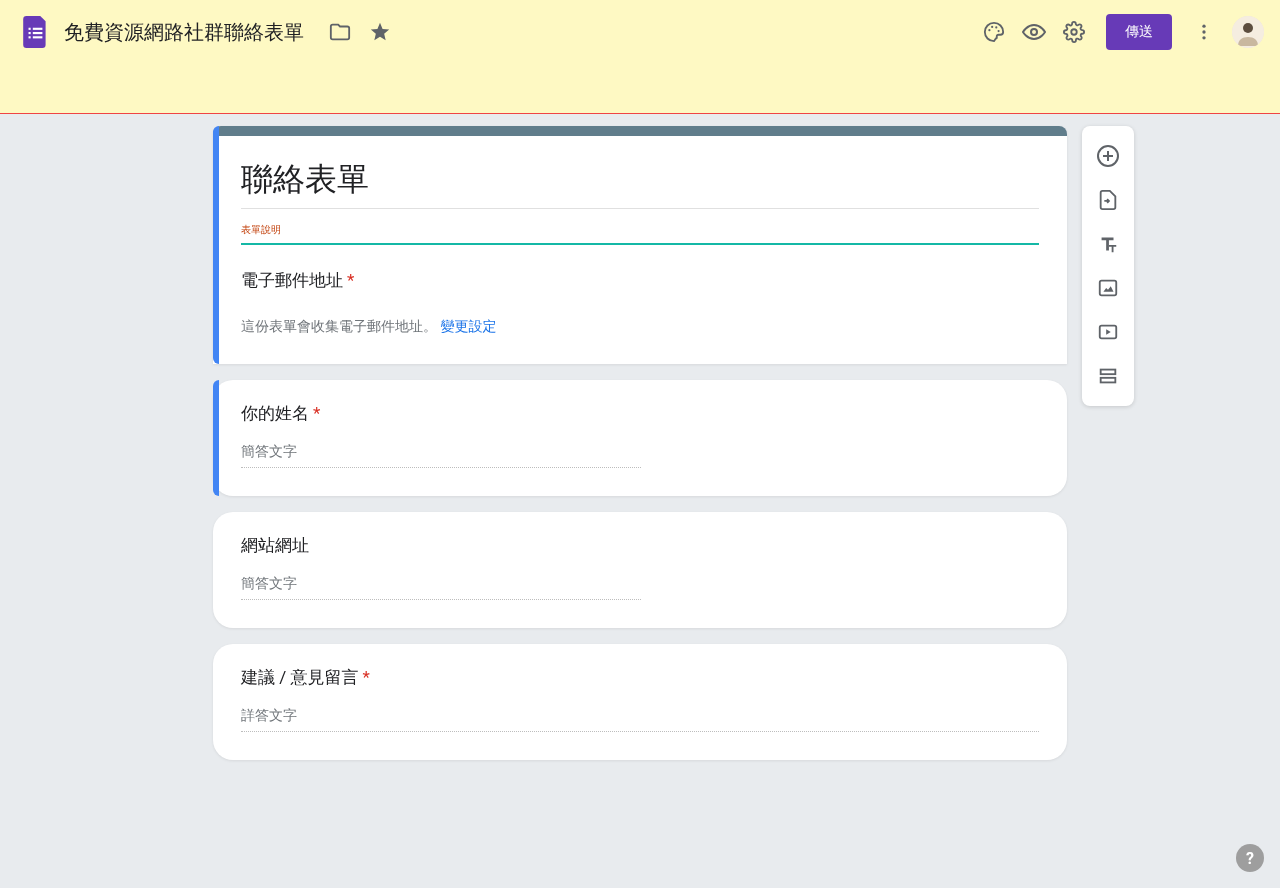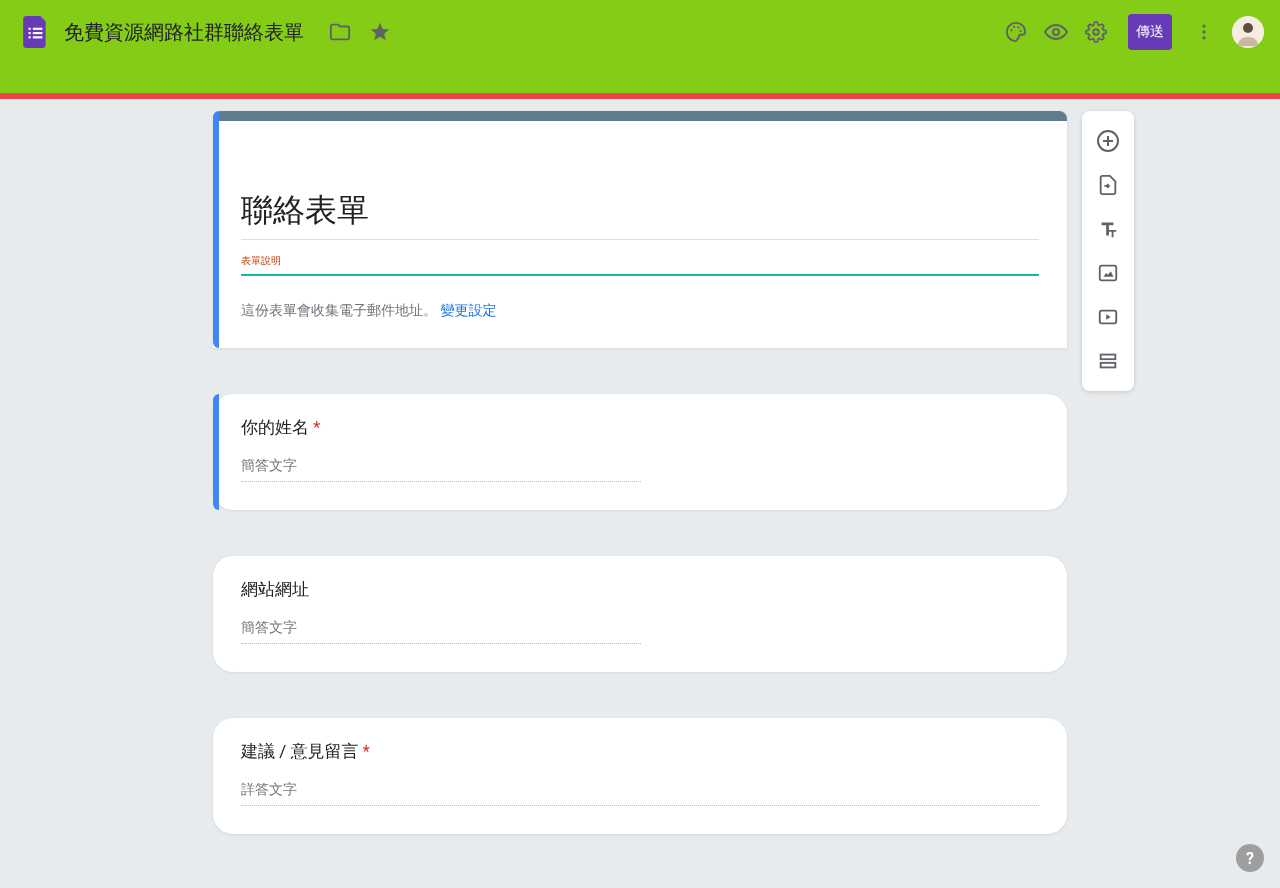--- a/index.html
+++ b/index.html
@@ -4,23 +4,23 @@
 <style>
 * { box-sizing: border-box; margin: 0; padding: 0; }
 body {
   font-family: Roboto, Arial, sans-serif;
   background: #e8ebee;
   width: 1280px;
   height: 888px;
   overflow: hidden;
 }
 .header {
-  background: #84cc16;
-  height: 99px;
-  border-bottom: 6px solid #ef4444;
+  background: #fef9c3;
+  height: 114px;
+  border-bottom: 1px solid #ef4444;
 }
 .header-top {
   display: flex;
   align-items: center;
   height: 64px;
   padding: 0 16px;
 }
 .forms-logo {
   width: 40px; height: 40px;
   display: flex; align-items: center; justify-content: center;
@@ -38,21 +38,21 @@
   color: #5f6368;
   border-radius: 50%;
   cursor: pointer;
 }
 .spacer { flex: 1; }
 .send-btn {
   background: #673ab7;
   color: #fff;
   border: none;
   border-radius: 4px;
-  padding: 0 8px;
+  padding: 0 19px;
   height: 36px;
   font-size: 14px;
   font-weight: 500;
   cursor: pointer;
   margin: 0 12px;
 }
 .avatar {
   width: 32px; height: 32px;
   border-radius: 50%;
   background: #f0e6d8;
@@ -108,21 +108,20 @@
   width: 6px;
   background: #4285f4;
   border-radius: 8px 0 0 8px;
 }
 .card-header.card-selected::before {
   top: -10px;
   border-radius: 8px 0 0 8px;
 }
 .card-inner {
   padding: 22px 28px 28px;
-  margin-top: 46px;
 }
 .form-title {
   font-size: 32px;
   color: #202124;
   border-bottom: 1px solid #e0e0e0;
   padding-bottom: 6px;
   margin-bottom: 8px;
 }
 .form-desc {
   font-size: 10px;
@@ -254,20 +253,23 @@
   </div>
 </div>
 
 <div class="workspace">
   <div class="form-container">
 
     <div class="card card-header card-selected">
       <div class="card-inner">
         <div class="form-title">聯絡表單</div>
         <div class="form-desc">表單說明</div>
+        <div class="question-label">
+          <span>電子郵件地址</span><span class="required-star">*</span>
+        </div>
         <div class="collect-note">
           <span>這份表單會收集電子郵件地址。</span>
           <span class="change-link">變更設定</span>
         </div>
       </div>
     </div>
 
     <div class="card card-selected">
       <div class="card-inner">
         <div class="question-label" style="margin-top:0">

